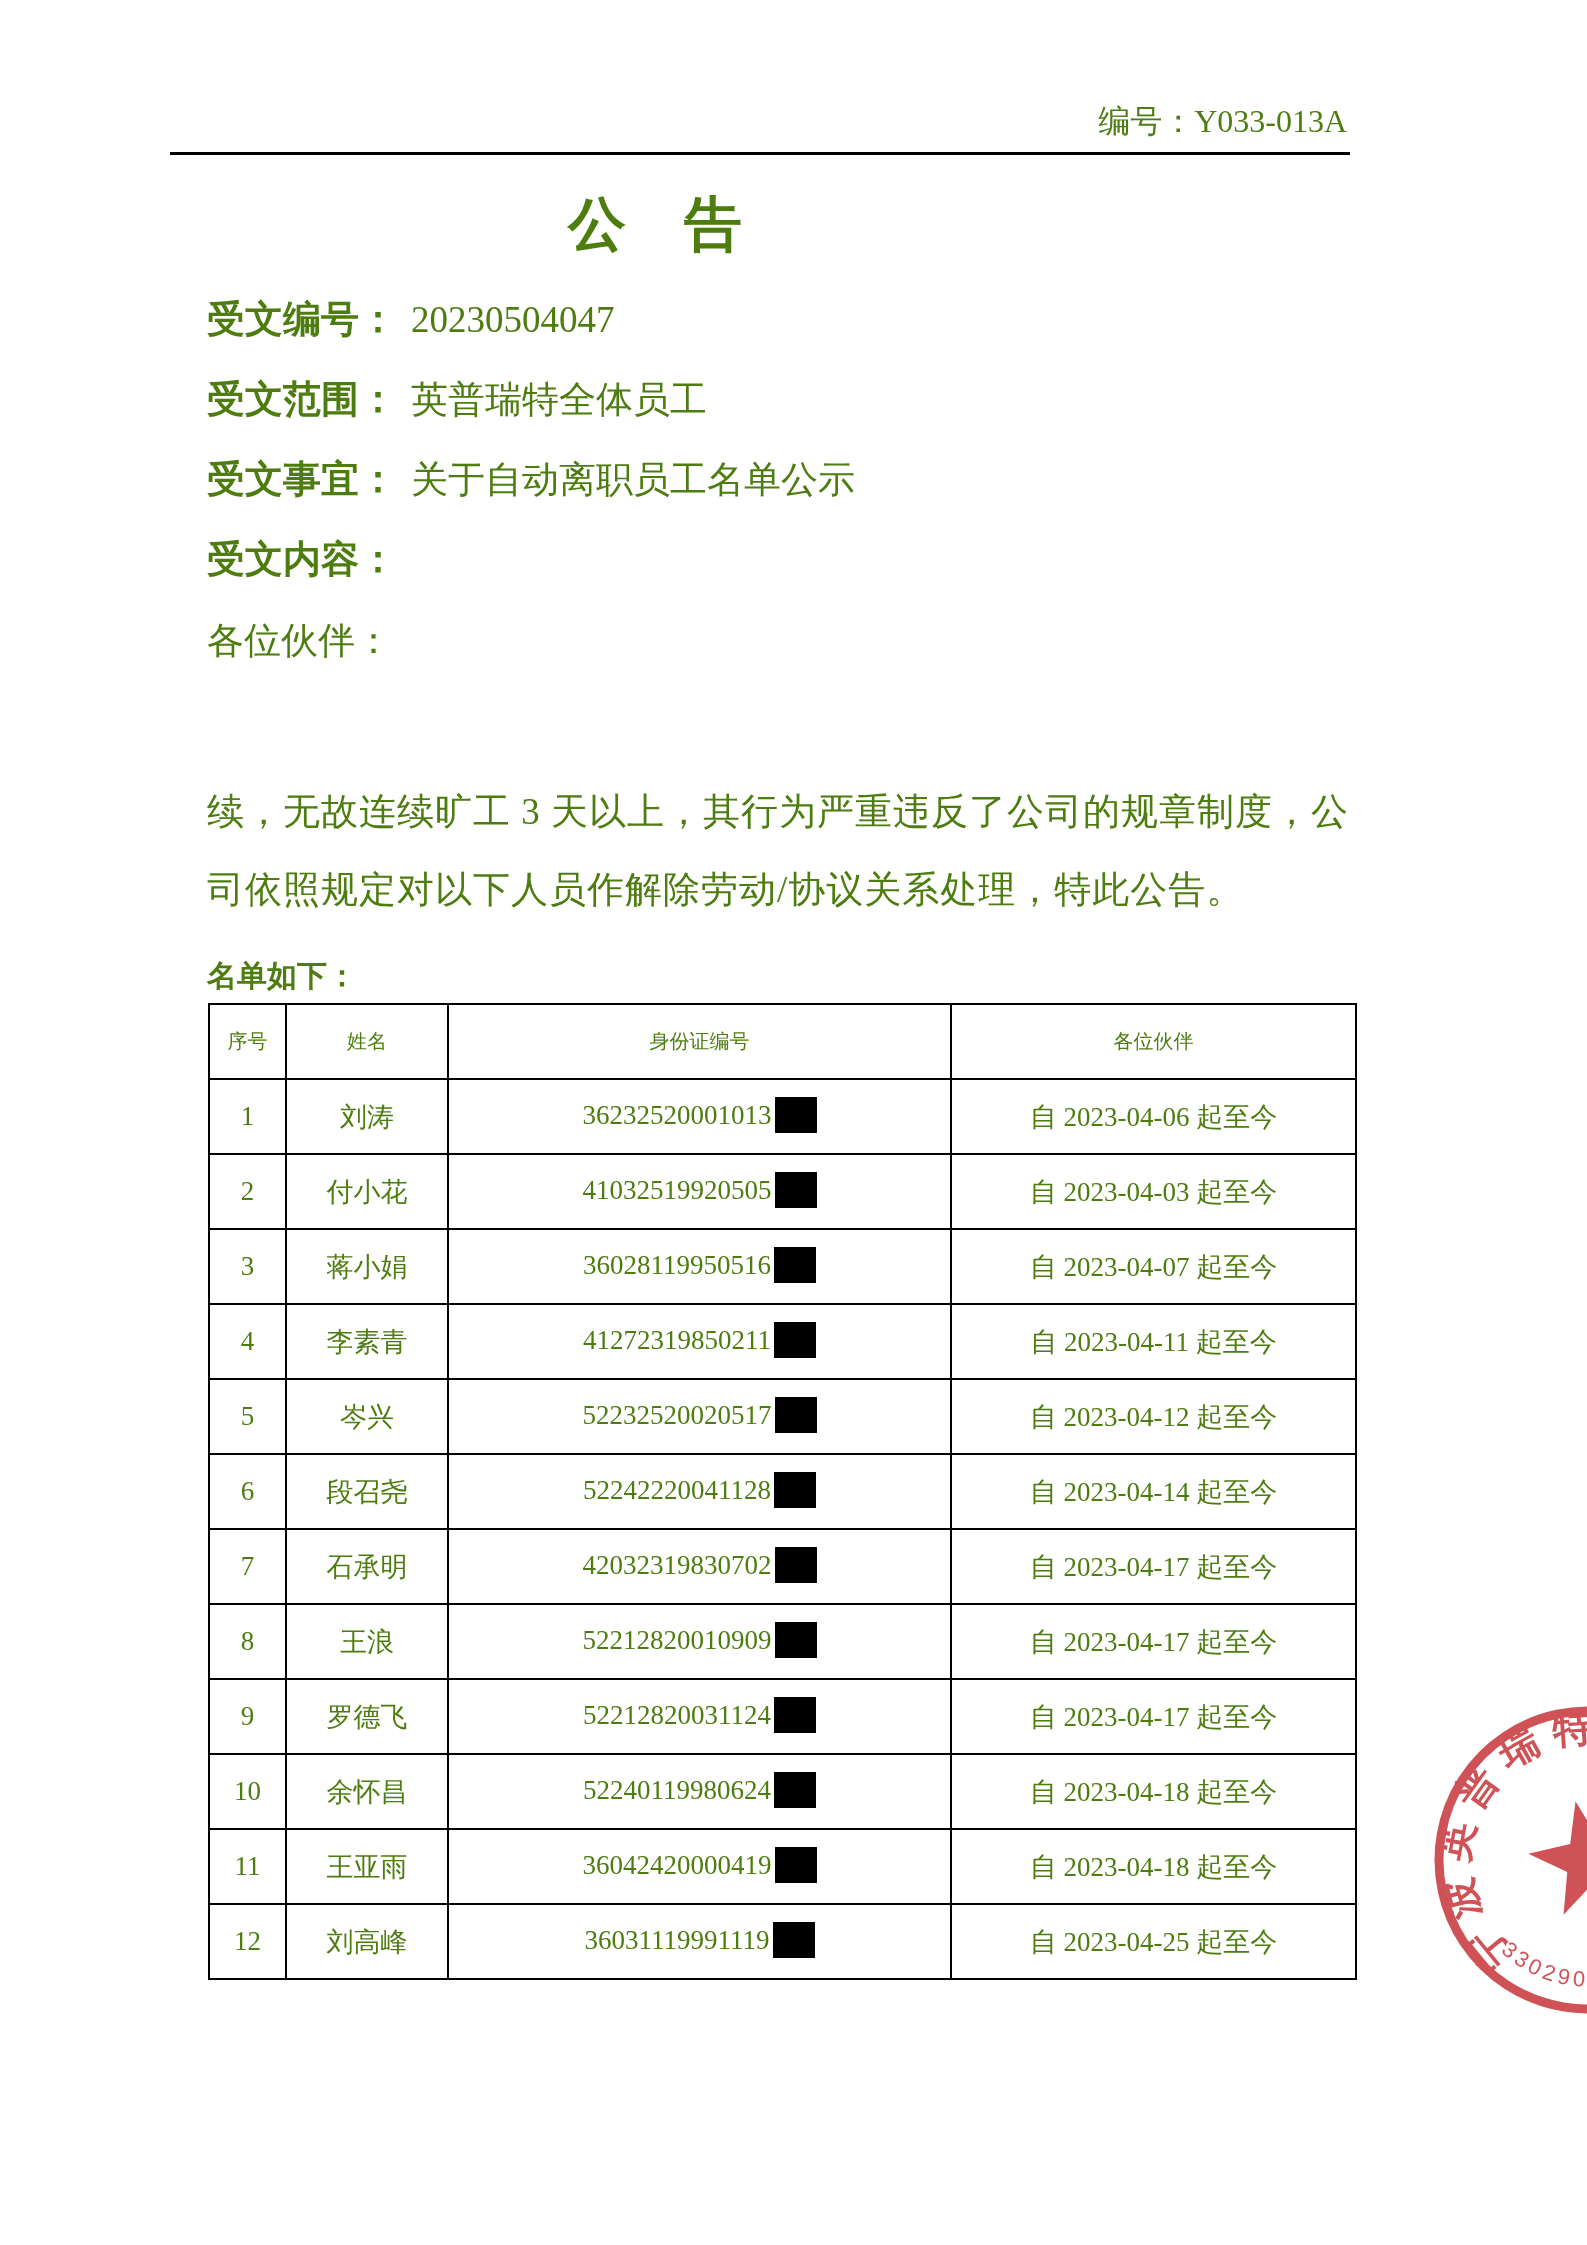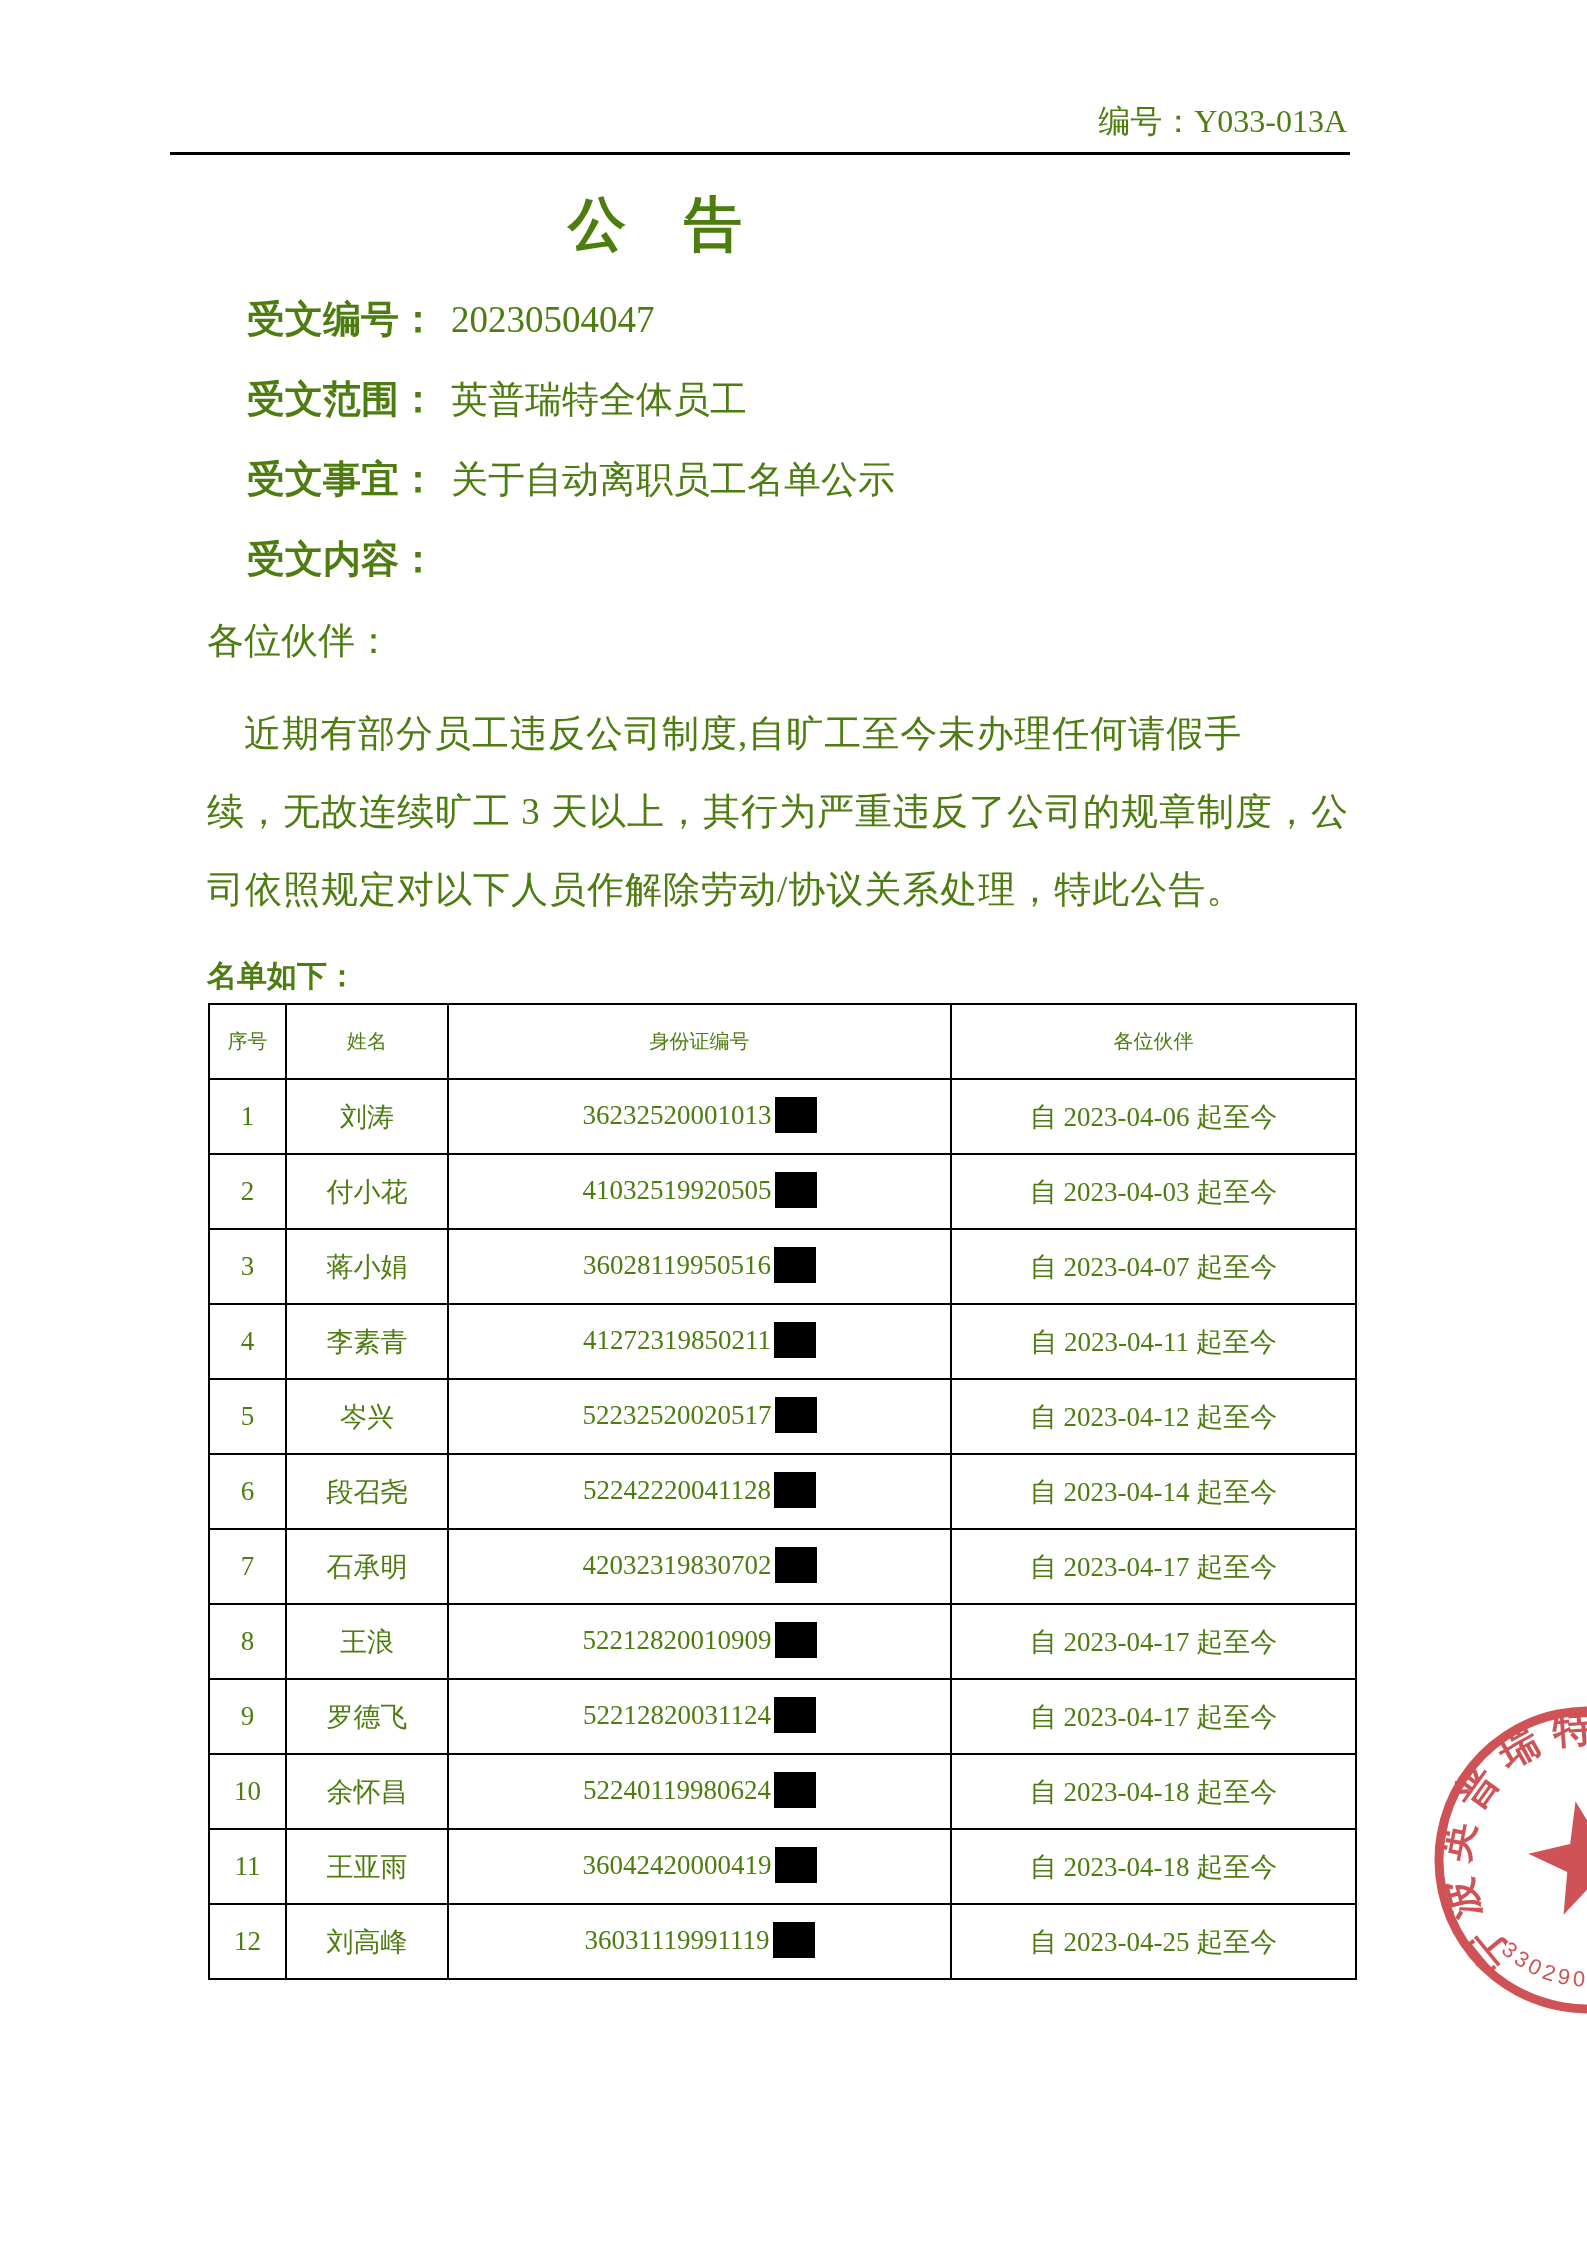--- a/index.html
+++ b/index.html
@@ -21,21 +21,21 @@
     width:1180px;height:3px;background:#000;
   }
   .doc-title{
     position:absolute;top:196px;left:655px;
     transform:translateX(-50%);
     font-size:58px;font-weight:bold;line-height:1;
     white-space:nowrap;
   }
   .field{
     position:absolute;left:207px;
-    font-size:38px;line-height:1.15;white-space:nowrap;margin-left:40px;
+    font-size:38px;line-height:1.15;white-space:nowrap;
   }
   .field .lbl{font-weight:bold;}
   .field .val{font-weight:normal;margin-left:14px;font-size:37px;}
   .salutation{
     position:absolute;left:207px;top:620px;
     font-size:37px;line-height:1.15;
   }
   .para-line{
     position:absolute;left:207px;
     font-size:37px;line-height:1.2;white-space:nowrap;
@@ -104,21 +104,20 @@
   </div>
   <div class="field" style="top:378px">
     <span class="lbl">受文范围：</span><span class="val">英普瑞特全体员工</span>
   </div>
   <div class="field" style="top:538px">
     <span class="lbl">受文内容：</span><span class="val"></span>
   </div>
 
   <div class="salutation">各位伙伴：</div>
 
-  <div class="para-line indent" style="top:712px">近期有部分员工违反公司制度,自旷工至今未办理任何请假手</div>
   <div class="para-line" style="top:790px">续，无故连续旷工 3 天以上，其行为严重违反了公司的规章制度，公</div>
   <div class="para-line" style="top:868px">司依照规定对以下人员作解除劳动/协议关系处理，特此公告。</div>
 
   <div class="list-intro">名单如下：</div>
 
   <table class="roster">
     <colgroup>
       <col class="c-no">
         <col class="c-name">
         <col class="c-id">

